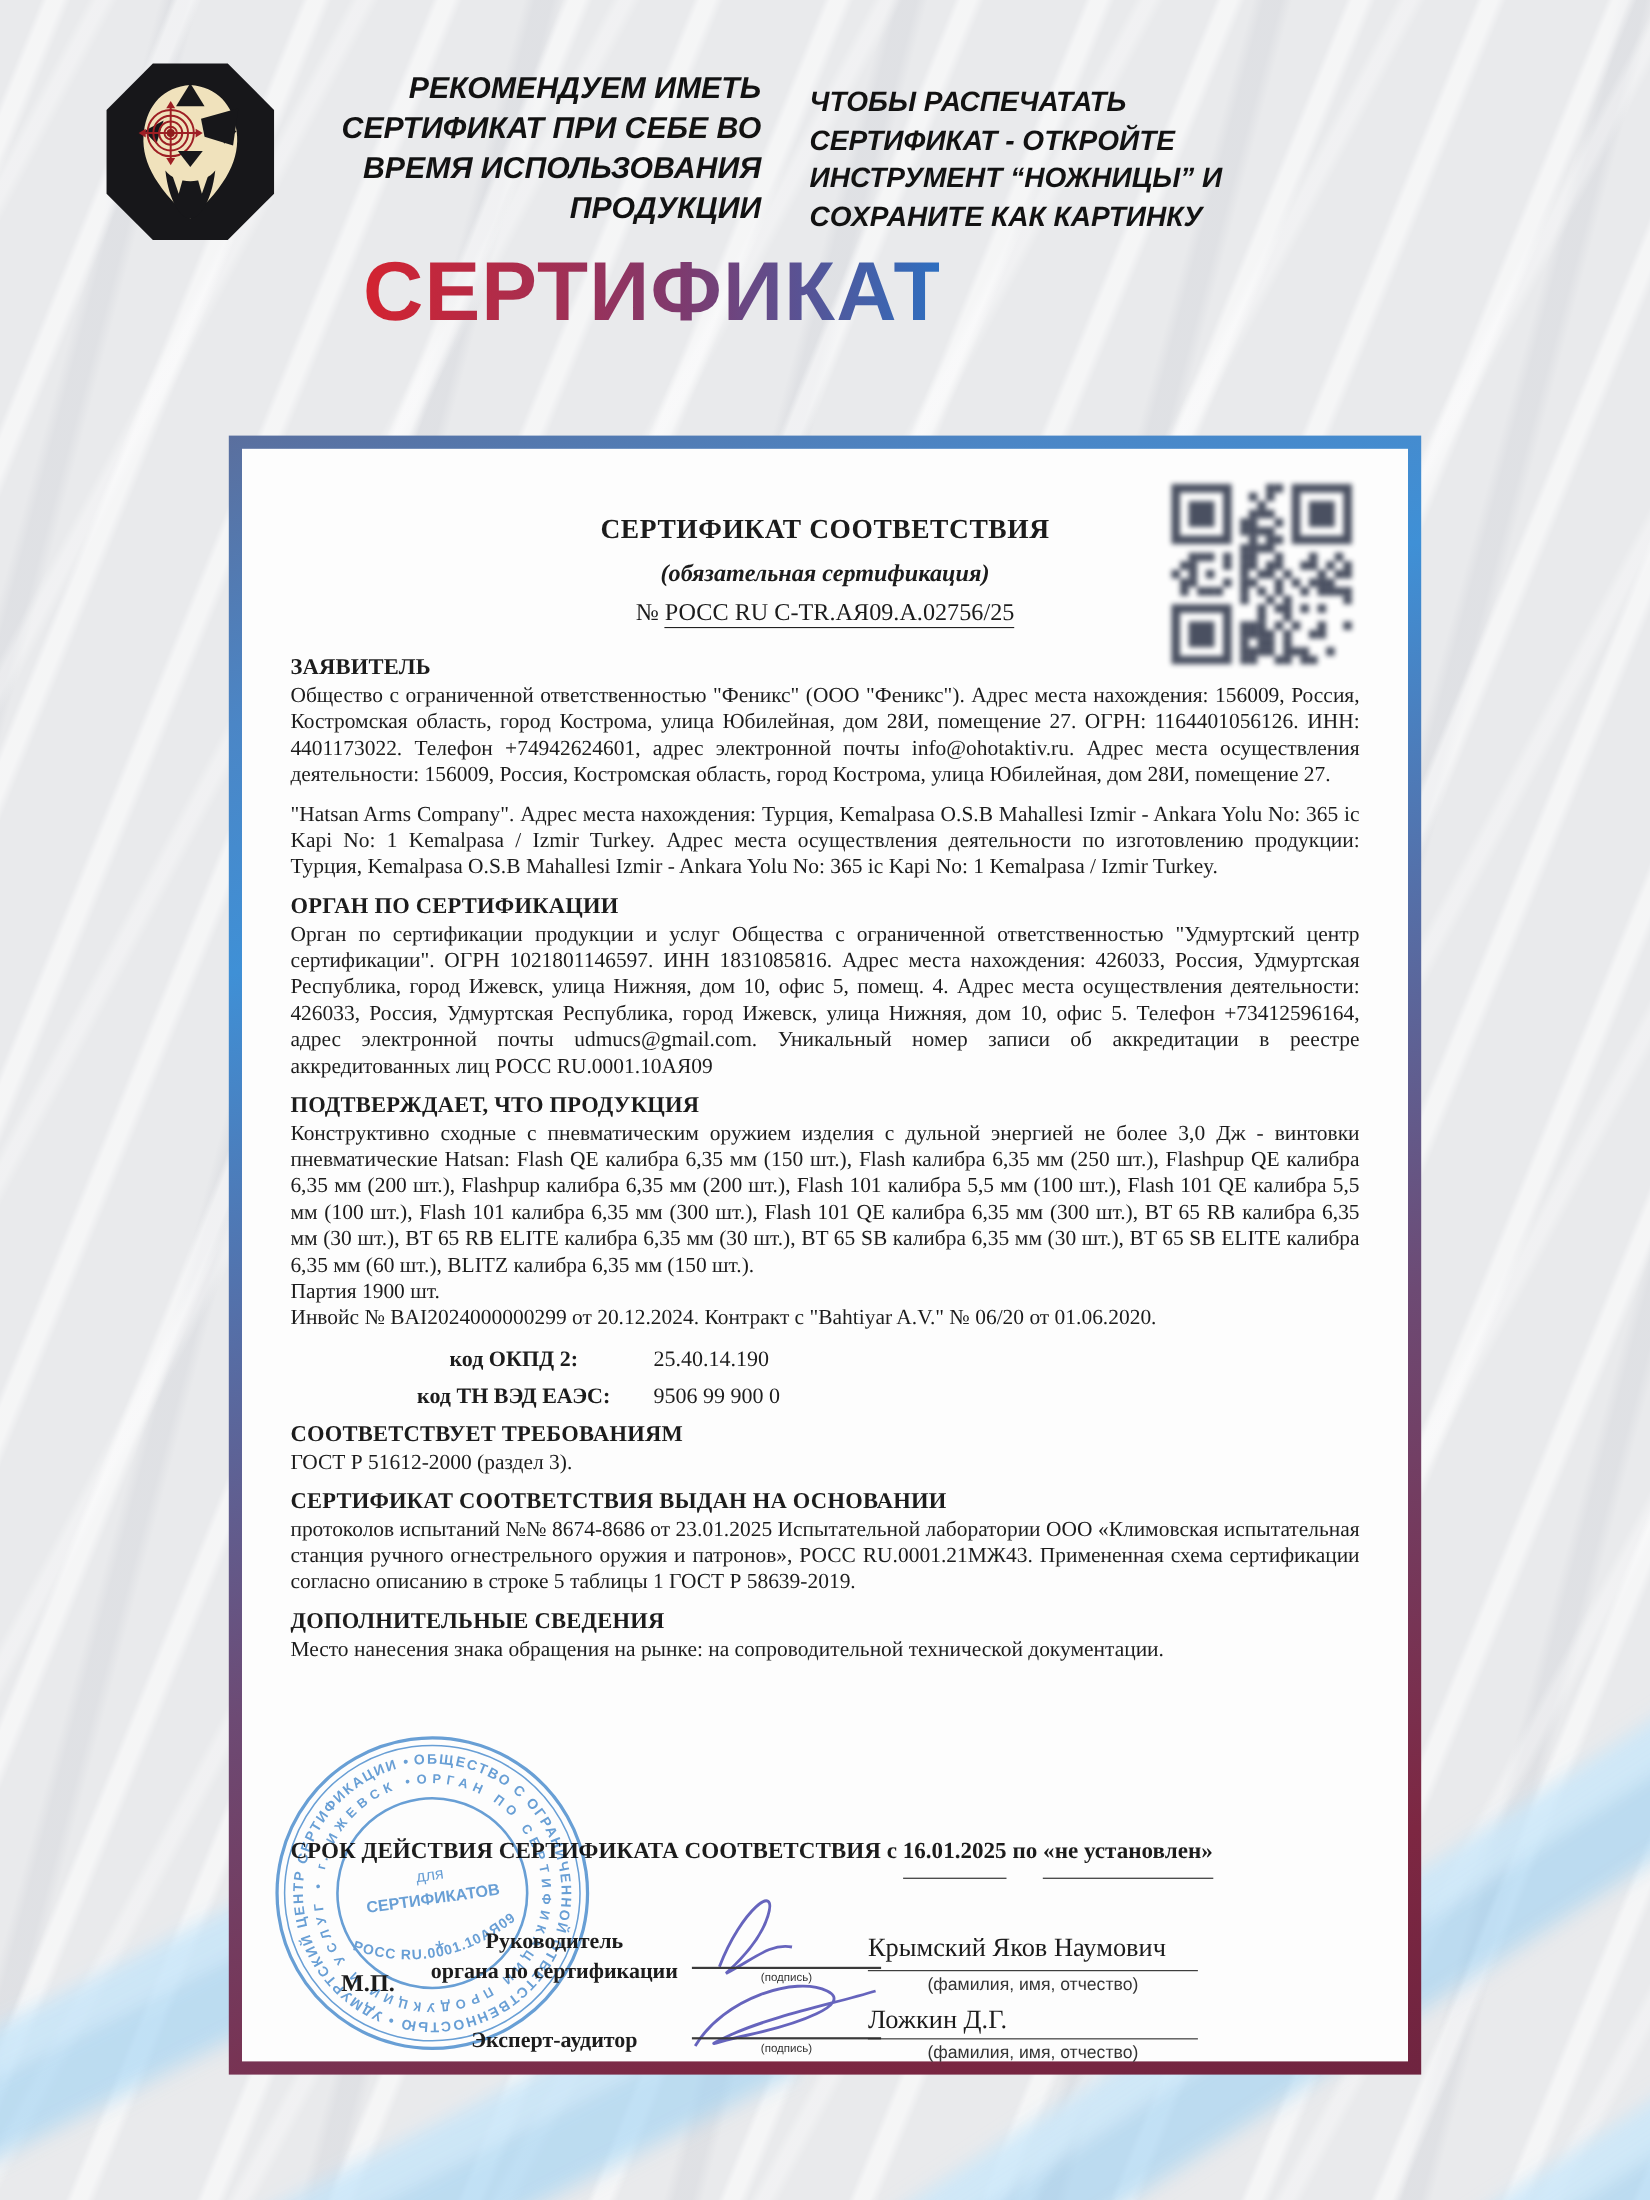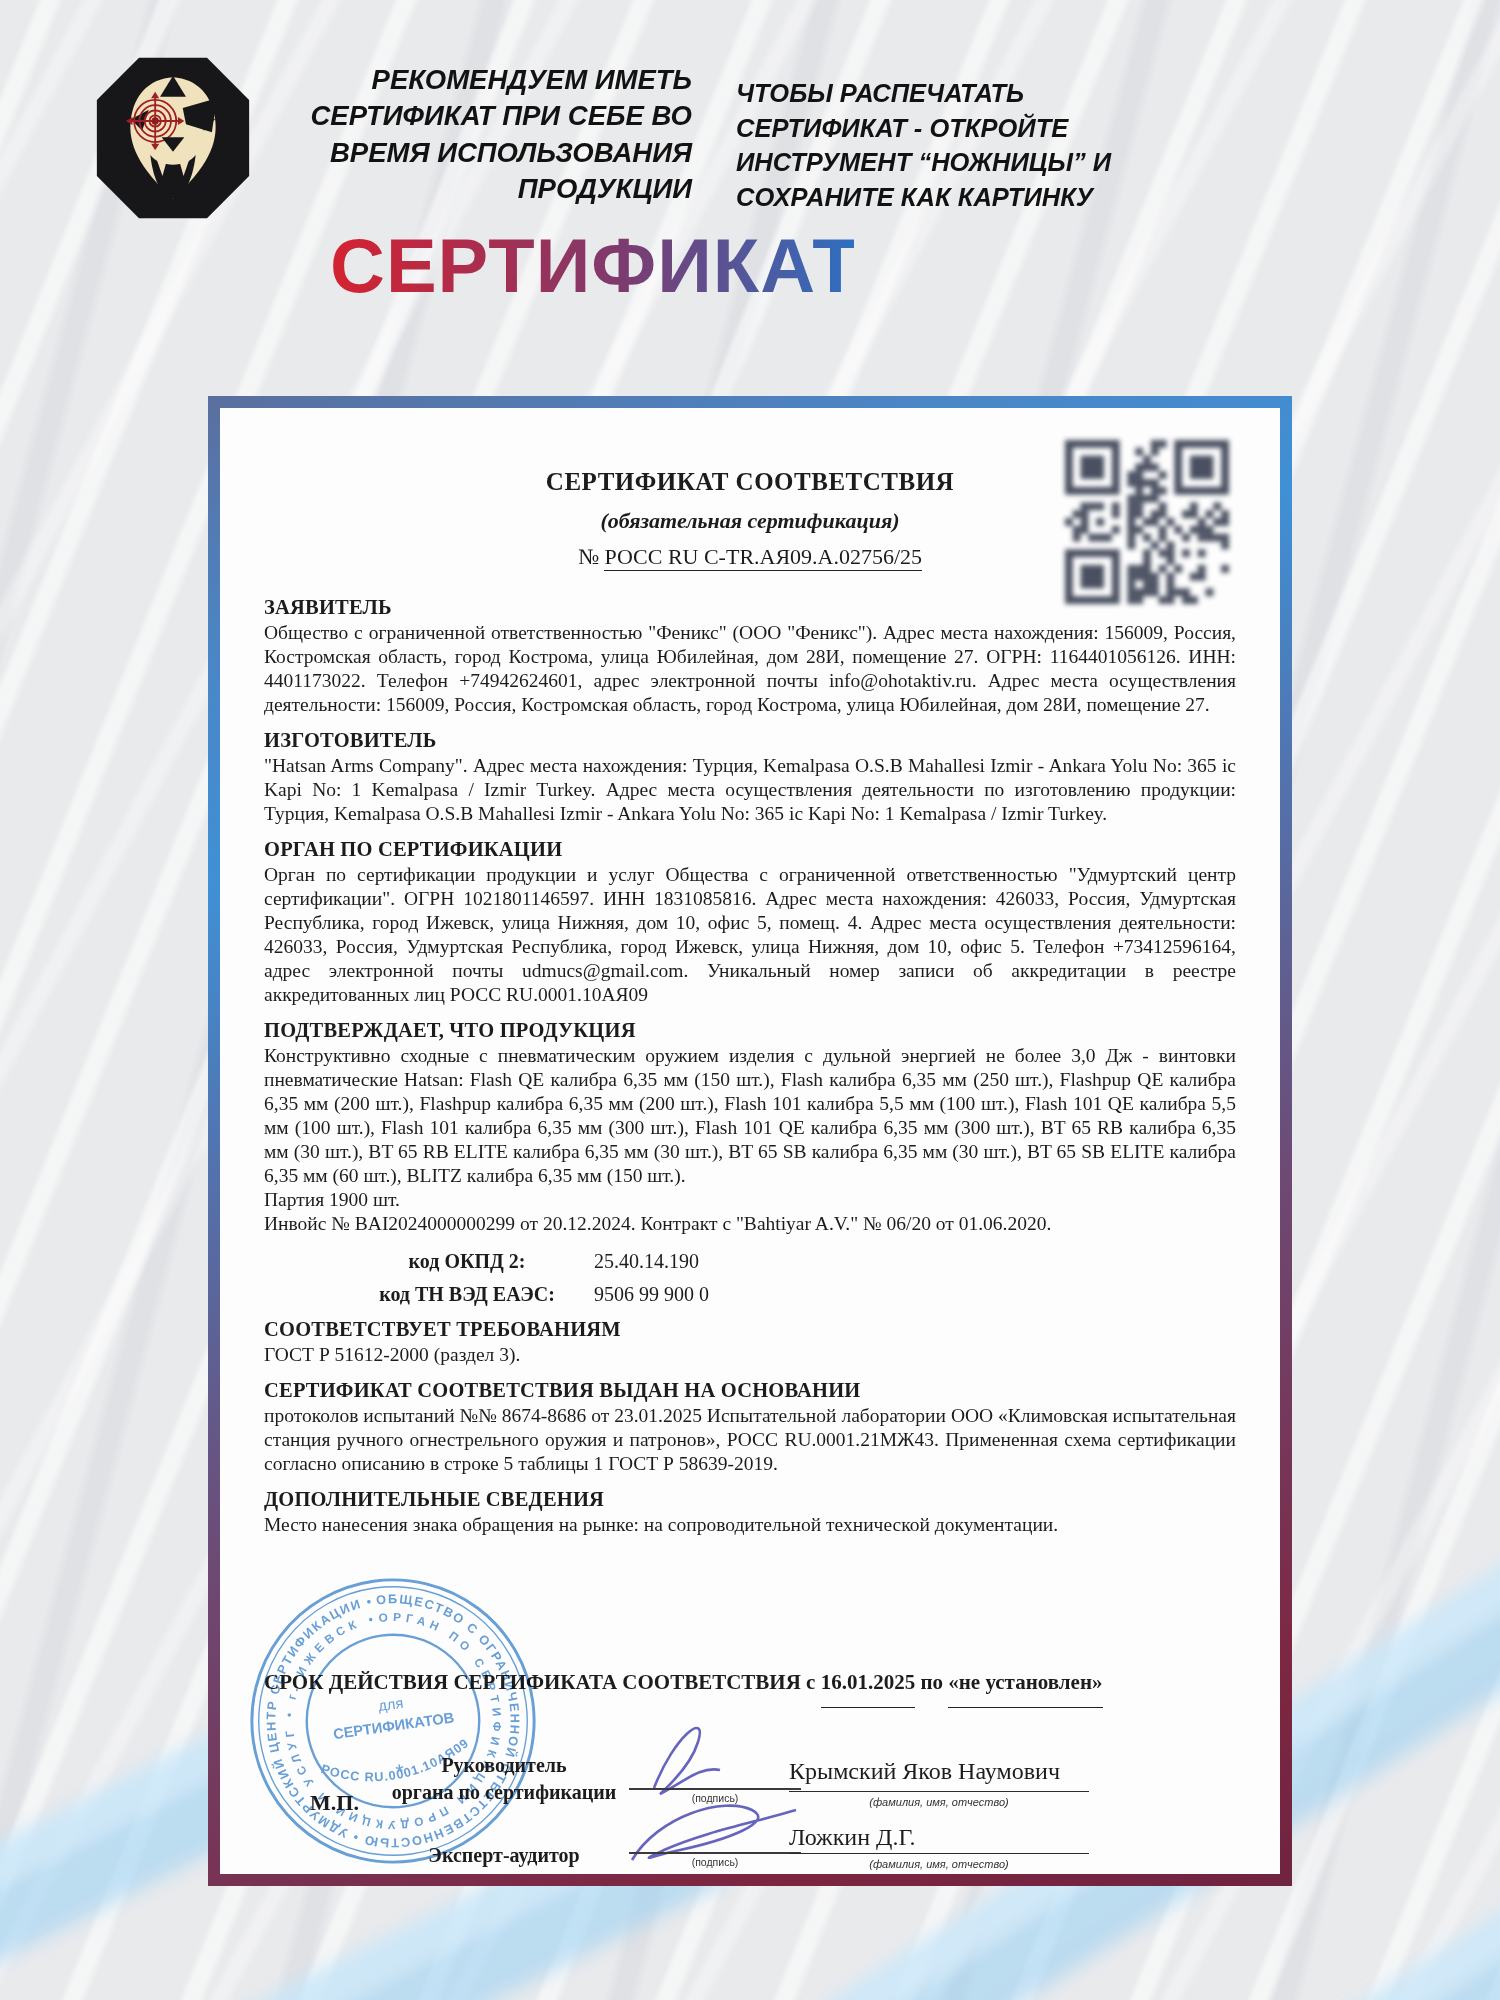--- a/index.html
+++ b/index.html
@@ -66,21 +66,21 @@
   .role2{position:absolute;left:108px;top:104px;width:264px;text-align:center;font-weight:bold;font-size:20px;}
   .mp{position:absolute;left:46px;top:50px;font-weight:bold;font-size:22px;}
   .sigline{position:absolute;left:365px;width:172px;border-bottom:2px solid #3a3a3a;}
   .sigline.r1{top:48px;} .sigline.r2{top:112px;}
   .sigcap{position:absolute;left:365px;width:172px;text-align:center;font-family:"Liberation Sans",sans-serif;font-size:10.5px;color:#333;}
   .sigcap.r1{top:52px;} .sigcap.r2{top:116px;}
   .squig{position:absolute;left:360px;width:210px;height:95px;pointer-events:none;}
   .squig.r1{top:-34px;} .squig.r2{top:50px;}
   .namebox{position:absolute;left:525px;width:300px;border-bottom:1.5px solid #2a2a2a;font-size:24px;}
   .namebox.r1{top:18px;height:33px;} .namebox.r2{top:84px;height:29px;}
-  .namecap{position:absolute;left:525px;width:300px;text-align:center;font-family:"Liberation Sans",sans-serif;font-size:11px;color:#333;font-style:italic;}
+  .namecap{position:absolute;left:525px;width:300px;text-align:center;font-family:"Liberation Sans",sans-serif;font-size:16px;color:#333;}
   .namecap.r1{top:56px;} .namecap.r2{top:118px;}
 </style>
 </head>
 <body>
 
 <div class="page">
   <div class="tex"></div>
   <div class="blue-wave left"></div>
   <div class="blue-wave right"></div>
 
@@ -267,21 +267,20 @@
         <span>№</span>
         <span class="u">РОСС RU C-TR.АЯ09.А.02756/25</span>
       </div>
 
       <div class="sec first">
         <div class="sec-title">ЗАЯВИТЕЛЬ</div>
         <div class="sec-text">Общество с ограниченной ответственностью "Феникс" (ООО "Феникс"). Адрес места нахождения: 156009, Россия, Костромская область, город Кострома, улица Юбилейная, дом 28И, помещение 27. ОГРН: 1164401056126. ИНН: 4401173022. Телефон +74942624601, адрес электронной почты info@ohotaktiv.ru. Адрес места осуществления деятельности: 156009, Россия, Костромская область, город Кострома, улица Юбилейная, дом 28И, помещение 27.</div>
       </div>
 
       <div class="sec">
-        <div class="sec-title">ИЗГОТОВИТЕЛЬ</div>
         <div class="sec-text">"Hatsan Arms Company". Адрес места нахождения: Турция, Kemalpasa O.S.B Mahallesi Izmir - Ankara Yolu No: 365 ic Kapi No: 1 Kemalpasa / Izmir Turkey. Адрес места осуществления деятельности по изготовлению продукции: Турция, Kemalpasa O.S.B Mahallesi Izmir - Ankara Yolu No: 365 ic Kapi No: 1 Kemalpasa / Izmir Turkey.</div>
       </div>
 
       <div class="sec">
         <div class="sec-title">ОРГАН ПО СЕРТИФИКАЦИИ</div>
         <div class="sec-text">Орган по сертификации продукции и услуг Общества с ограниченной ответственностью "Удмуртский центр сертификации". ОГРН 1021801146597. ИНН 1831085816. Адрес места нахождения: 426033, Россия, Удмуртская Республика, город Ижевск, улица Нижняя, дом 10, офис 5, помещ. 4. Адрес места осуществления деятельности: 426033, Россия, Удмуртская Республика, город Ижевск, улица Нижняя, дом 10, офис 5. Телефон +73412596164, адрес электронной почты udmucs@gmail.com. Уникальный номер записи об аккредитации в реестре аккредитованных лиц РОСС RU.0001.10АЯ09</div>
       </div>
 
       <div class="sec">
         <div class="sec-title">ПОДТВЕРЖДАЕТ, ЧТО ПРОДУКЦИЯ</div>

